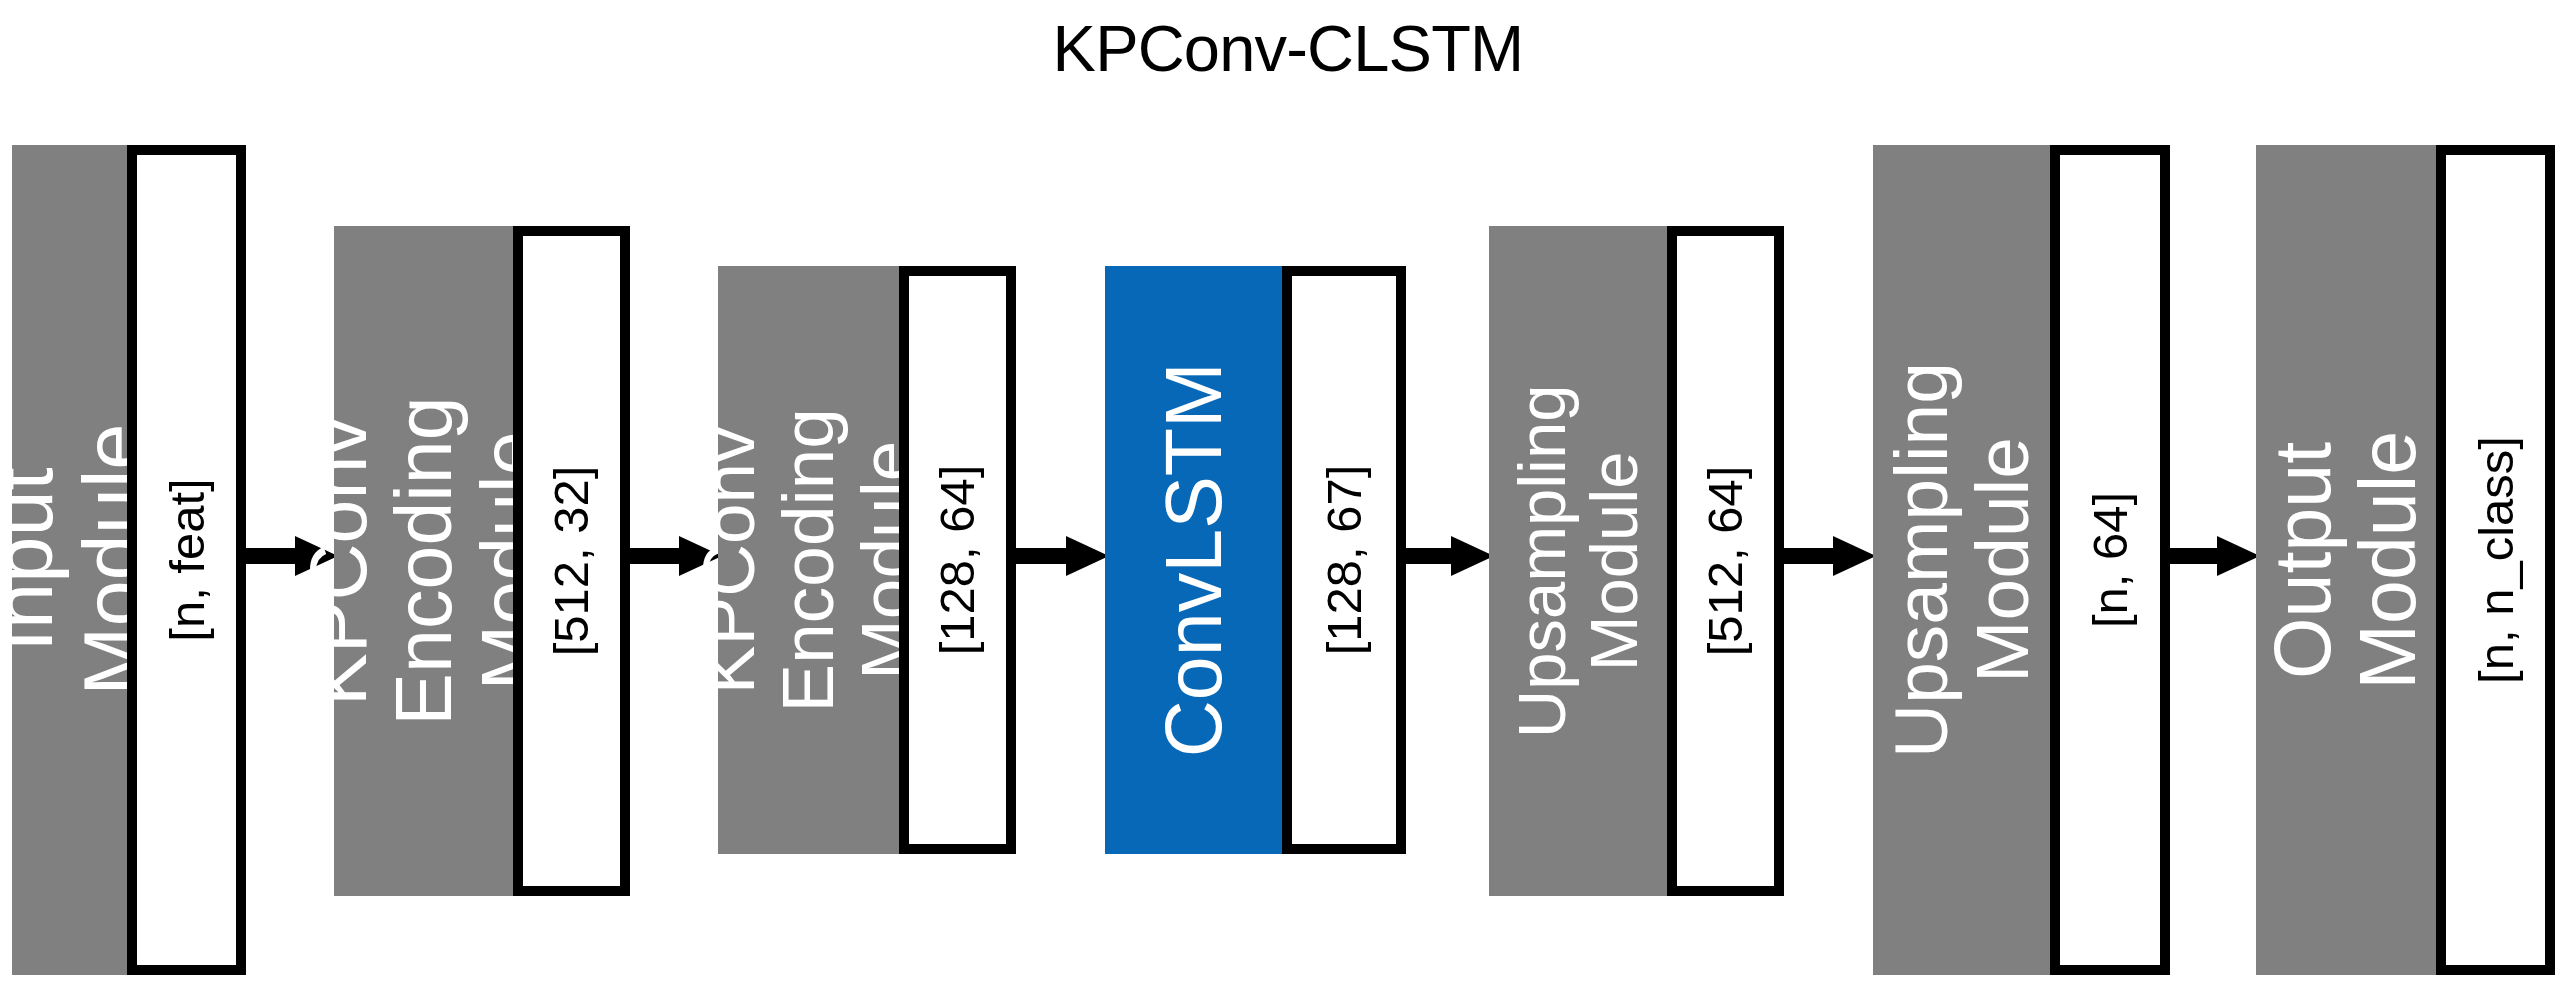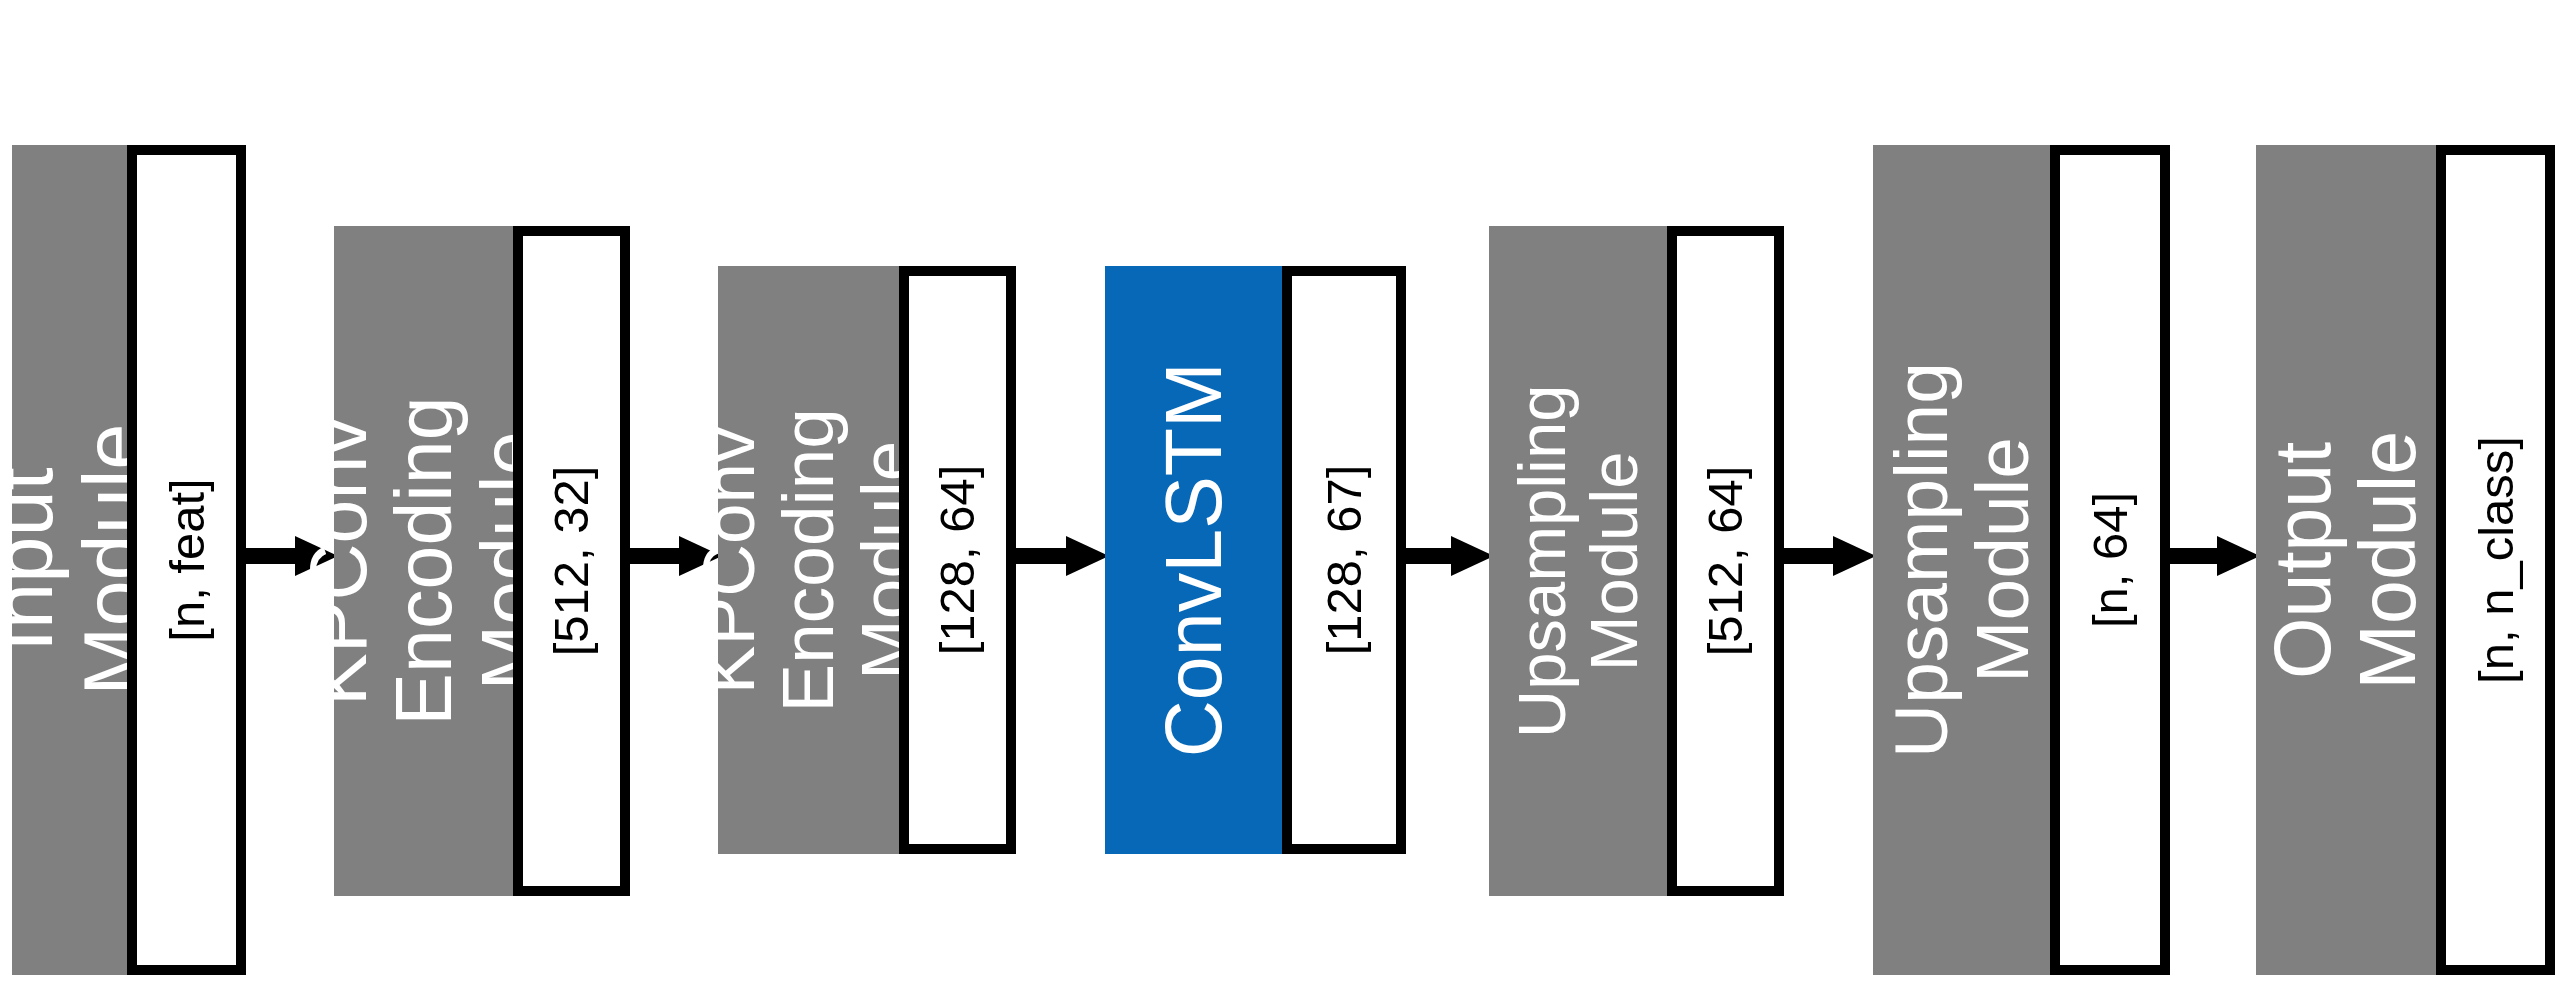--- a/index.html
+++ b/index.html
@@ -112,20 +112,21 @@
   .a3 { left: 1014px; top: 535px; width: 95px; height: 41px; }
   .a4 { left: 1404px; top: 535px; width: 90px; height: 41px; }
   .a5 { left: 1782px; top: 535px; width: 94px; height: 41px; }
   .a6 { left: 2168px; top: 535px; width: 92px; height: 41px; }
 </style>
 </head>
 <body>
 
 <div id="stage">
 
+  <div class="diagram-title">KPConv-CLSTM</div>
 
   <div class="module-panel panel-gray m1-panel">
     <span class="panel-label">Input Module</span>
   </div>
   <div class="dims-box m1-dims">
     <span class="dims-label">[n, feat]</span>
   </div>
 
   <div class="flow-arrow a1">
     <div class="arrow-shaft"></div>

